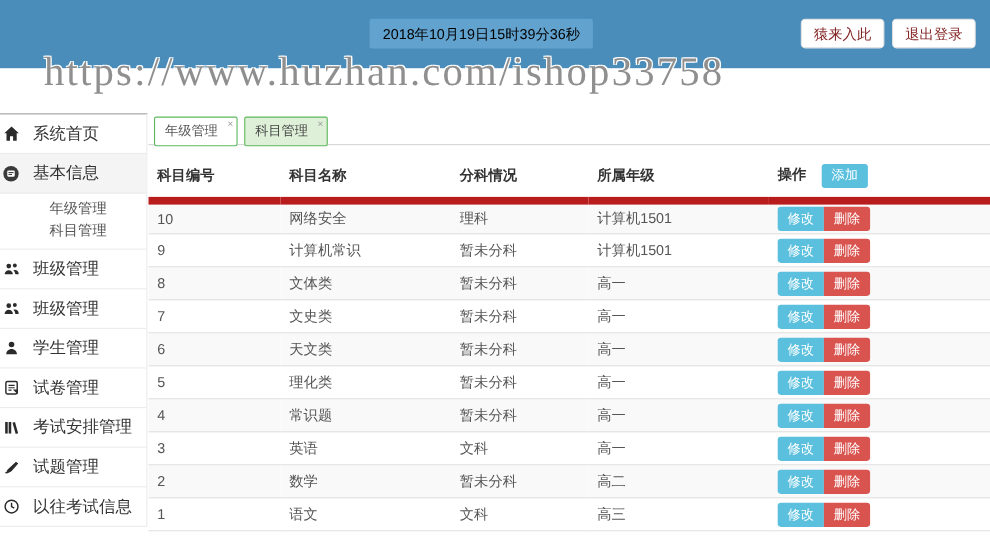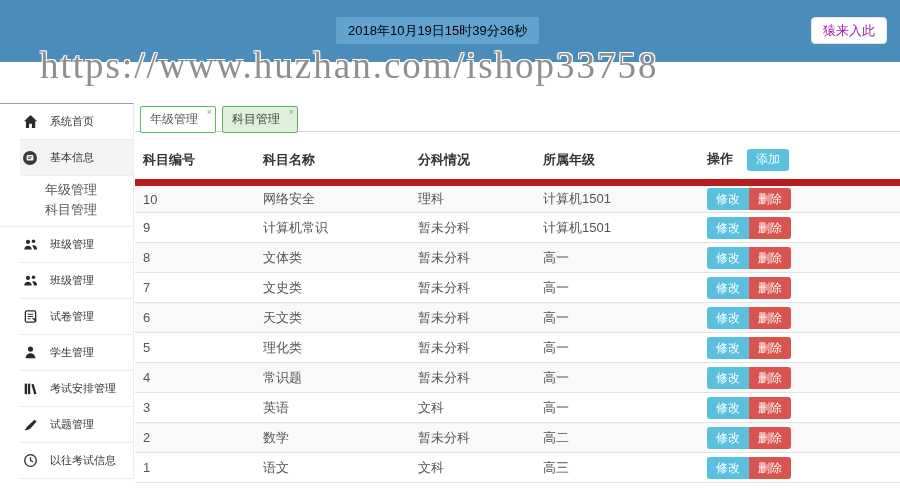--- a/index.html
+++ b/index.html
@@ -16,34 +16,34 @@
   .stage{position:relative;width:900px;height:490px;background:#fff;}
 
   
   .header{position:absolute;left:0;top:0;width:900px;height:62px;background:var(--header-bg);}
   .logo{position:absolute;left:12px;top:0px;color:#fff;
     font-family:"DejaVu Serif","Liberation Serif",serif;font-style:italic;font-weight:bold;
     font-size:42px;letter-spacing:10px;line-height:62px;text-shadow:1px 2px 2px rgba(0,0,0,.15);}
   .time-badge{position:absolute;left:336px;top:17px;height:27px;line-height:27px;
     background:var(--badge-bg);color:#000000;font-size:13px;padding:0 12px;border-radius:2px;}
   .header-actions{position:absolute;right:13px;top:17px;display:flex;gap:7px;}
-  .hbtn{background:#fff;color:#a21caf;font-size:13px;padding:5px 11px;border:1px solid #e4e4e4;
+  .hbtn{background:#fff;color:#7f1d1d;font-size:13px;padding:5px 11px;border:1px solid #e4e4e4;
     border-radius:4px;cursor:pointer;line-height:15px;}
 
   
   .watermark{position:absolute;left:40px;top:44px;z-index:6;
     font-family:"Liberation Serif","DejaVu Serif",serif;
     font-size:37px;letter-spacing:2px;color:#8f8f8f;
     text-shadow:-1px -1px 0 #fff,1px -1px 0 #fff,-1px 1px 0 #fff,1px 1px 0 #fff;}
 
   
   .sidebar{position:absolute;left:0;top:103px;width:134px;border-top:1px solid #9e9e9e;
     border-right:1px solid #ececec;background:#fff;}
   .nav-item{display:flex;align-items:center;height:36px;padding-left:2px;gap:12px;
-    border-bottom:1px solid #ececec;cursor:pointer;color:#333;font-size:11px;margin-left:20px;}
+    border-bottom:1px solid #ececec;cursor:pointer;color:#333;font-size:15px;}
   .nav-item.active{background:#f4f4f4;}
   .nav-icon{width:16px;height:16px;display:inline-flex;align-items:center;justify-content:center;flex:0 0 16px;}
   .submenu{padding:4px 0 6px 0;border-bottom:1px solid #ececec;}
   .submenu-item{padding:2px 0 2px 45px;font-size:13px;color:#555;cursor:pointer;line-height:16px;}
 
   
   .content{position:absolute;left:135px;top:106px;right:0;}
   .tabs-bar{padding-left:5px;border-bottom:1px solid #d5d5d5;height:26px;}
   .tab{position:relative;display:inline-block;border:1px solid var(--tab-border);
     background:#fff;color:#555;font-size:12px;padding:4px 17px 4px 9px;margin-right:6px;
@@ -68,20 +68,21 @@
 </style>
 </head>
 <body>
 
 <div class="stage">
 
   <div class="header">
     <div class="time-badge">2018年10月19日15时39分36秒</div>
     <div class="header-actions">
         <button class="hbtn">猿来入此</button>
+        <button class="hbtn">退出登录</button>
       </div>
   </div>
 
   <div class="watermark">https://www.huzhan.com/ishop33758</div>
 
   <div class="sidebar" id="sidebar-nav">
       <div class="nav-item">
        <span class="nav-icon">
           <svg viewBox="0 0 16 16" width="15" height="15">
             <path fill="#2b2b2b" d="M8 1L1 7.6h2.1V15h3.4v-4.6h3V15H13V7.6h2.1z"></path>
@@ -121,36 +122,36 @@
             <circle cx="5.3" cy="5.2" r="2.3"></circle>
             <path d="M1.3 13.2c0-2.2 1.8-4 4-4s4 1.8 4 4z"></path>
             <circle cx="11.2" cy="4.6" r="1.9"></circle>
             <path d="M9.8 9.2c.5-.2 1-.3 1.5-.3 2 0 3.6 1.6 3.6 3.6v.7h-3.2c-.2-1.6-.9-3-2-4z"></path>
           </svg>
         </span>
        <span>班级管理</span>
      </div>
       <div class="nav-item">
        <span class="nav-icon">
+          <svg viewBox="0 0 16 16" width="15" height="15" fill="#2b2b2b">
+            <circle cx="8" cy="4.4" r="2.7"></circle>
+            <path d="M2.8 14c0-2.9 2.3-5.2 5.2-5.2s5.2 2.3 5.2 5.2z"></path>
+          </svg>
+        </span>
+       <span>学生管理</span>
+     </div>
+      <div class="nav-item">
+       <span class="nav-icon">
           <svg viewBox="0 0 16 16" width="15" height="15">
             <rect x="2.5" y="2" width="11" height="12" rx="1.4" fill="none" stroke="#2b2b2b" stroke-width="1.4"></rect>
             <path stroke="#2b2b2b" stroke-width="1.2" fill="none" d="M5 5.6h6M5 8h6M5 10.4h3"></path>
             <path fill="#2b2b2b" d="M9.2 9.8h4.8v4.4z"></path>
           </svg>
         </span>
        <span>试卷管理</span>
-     </div>
-      <div class="nav-item">
-       <span class="nav-icon">
-          <svg viewBox="0 0 16 16" width="15" height="15" fill="#2b2b2b">
-            <circle cx="8" cy="4.4" r="2.7"></circle>
-            <path d="M2.8 14c0-2.9 2.3-5.2 5.2-5.2s5.2 2.3 5.2 5.2z"></path>
-          </svg>
-        </span>
-       <span>学生管理</span>
      </div>
       <div class="nav-item">
        <span class="nav-icon">
           <svg viewBox="0 0 16 16" width="15" height="15" fill="#2b2b2b">
             <rect x="1.8" y="2.8" width="2.5" height="11.2"></rect>
             <rect x="5.2" y="2.8" width="2.5" height="11.2"></rect>
             <path d="M8.9 3.6l2.4-.7 3.1 10.8-2.4.7z"></path>
           </svg>
         </span>
        <span>考试安排管理</span>

